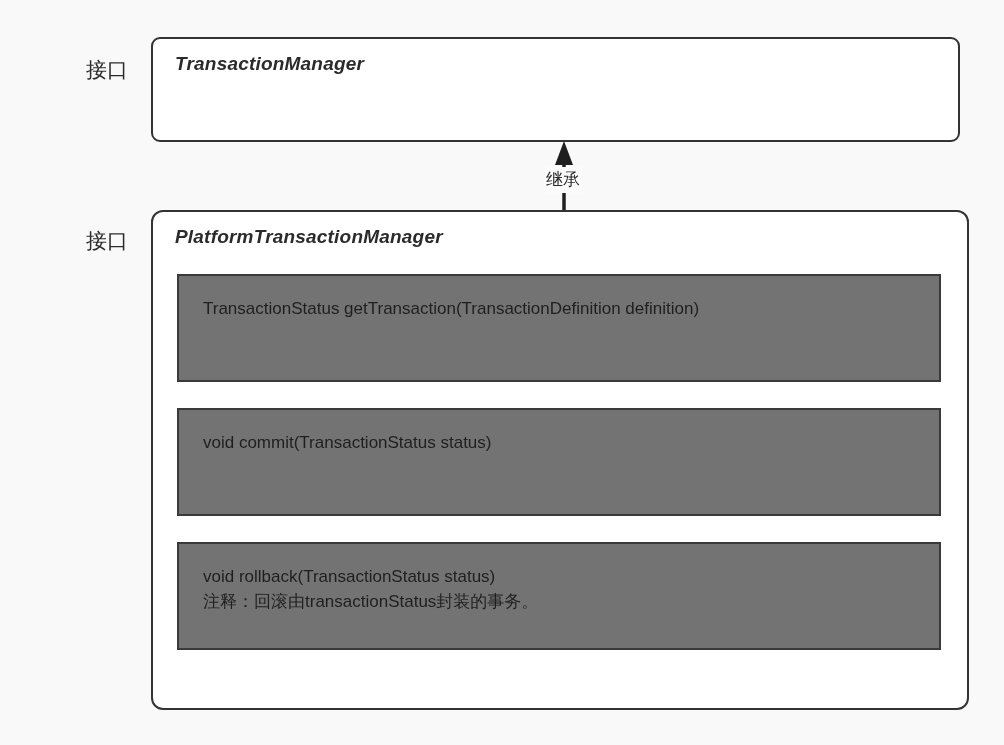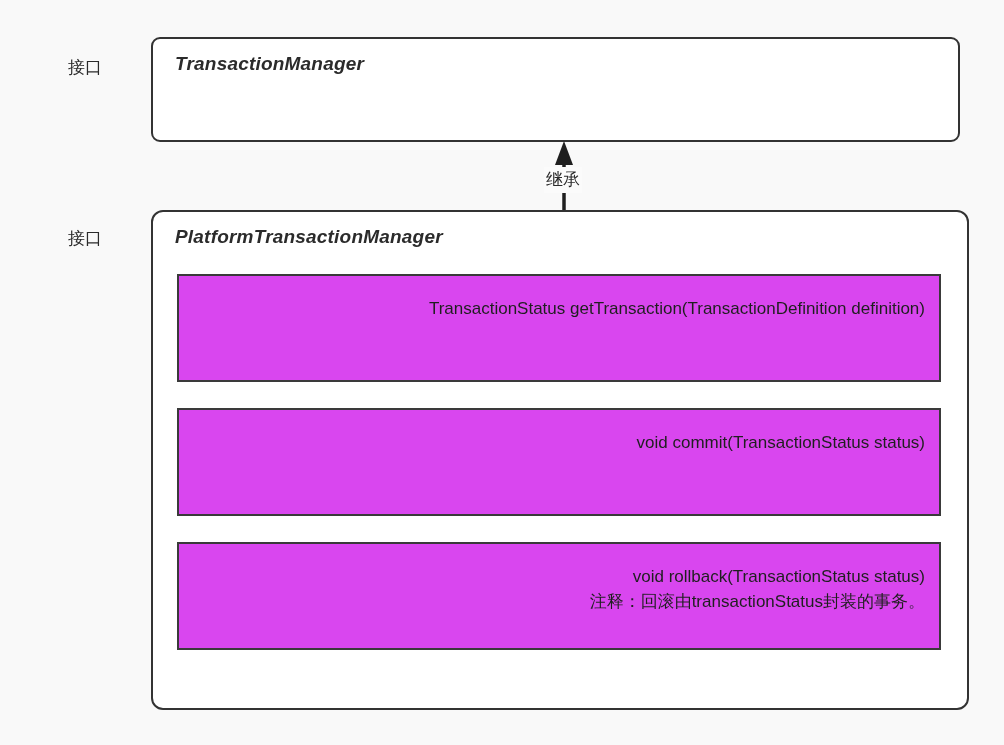--- a/index.html
+++ b/index.html
@@ -42,25 +42,25 @@
     left: 151px;
     top: 210px;
     width: 818px;
     height: 500px;
     border-radius: 12px;
   }
 
   
   .stereotype-label {
     position: absolute;
-    font-size: 17px;
+    font-size: 21px;
     line-height: 1;
     color: #2b2b2b;
     white-space: nowrap;
-    text-align: left;
+    text-align: center;
   }
   #stereotype-top {
     left: 68px;
     top: 59px;
     width: 78px;
   }
   #stereotype-bottom {
     left: 68px;
     top: 230px;
     width: 78px;
@@ -81,27 +81,26 @@
 
   
   .method-list {
     position: absolute;
     left: 24px;
     top: 62px;
     right: 26px;
   }
 
   .method-box {
-    background: #d946ef;
+    background: #737373;
     border: 2.5px solid #3a3a3a;
     box-sizing: border-box;
     padding: 20px 14px 20px 24px;
     margin-bottom: 26px;
     min-height: 108px;
-    text-align: right;
   }
   .method-box:last-child {
     margin-bottom: 8px;
   }
 
   .method-signature,
   .method-comment {
     font-size: 17px;
     line-height: 25px;
     color: #1f1f1f;

